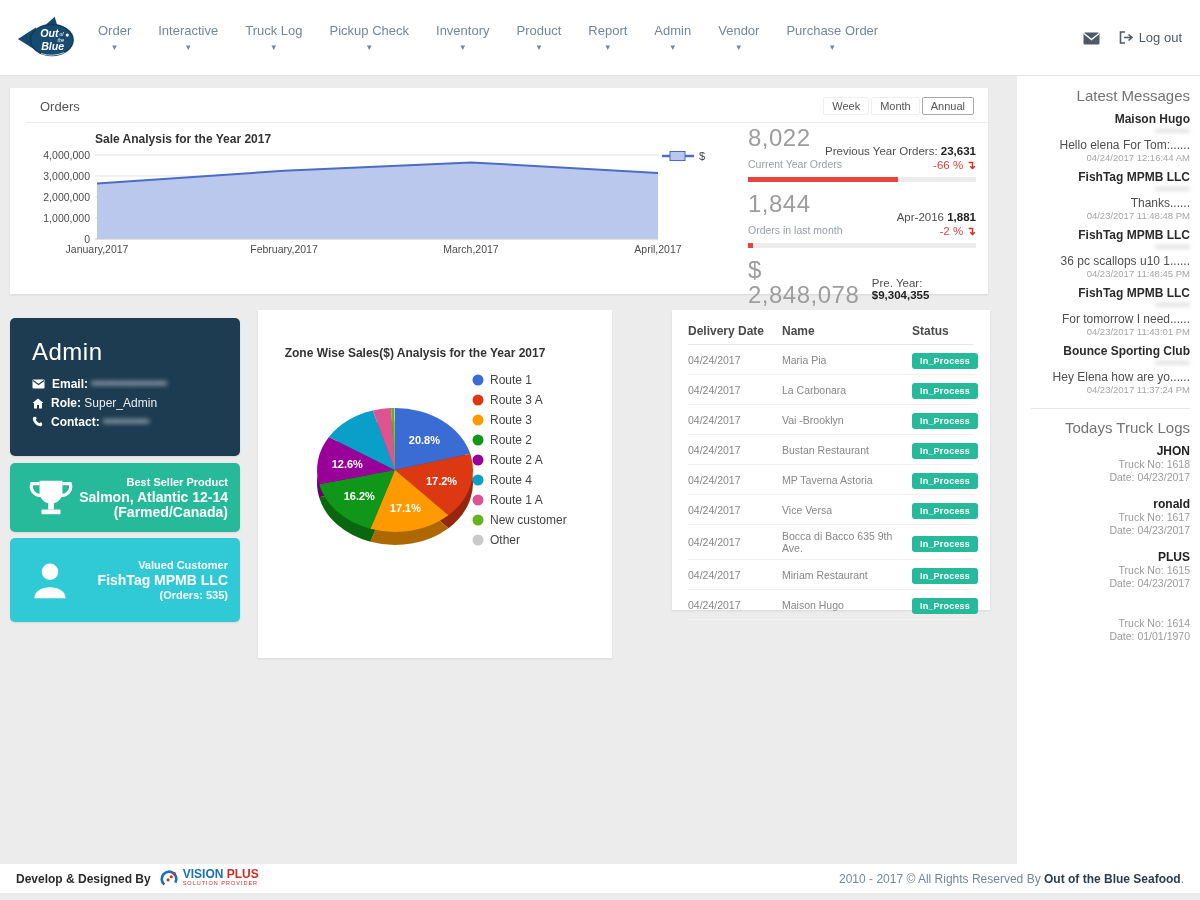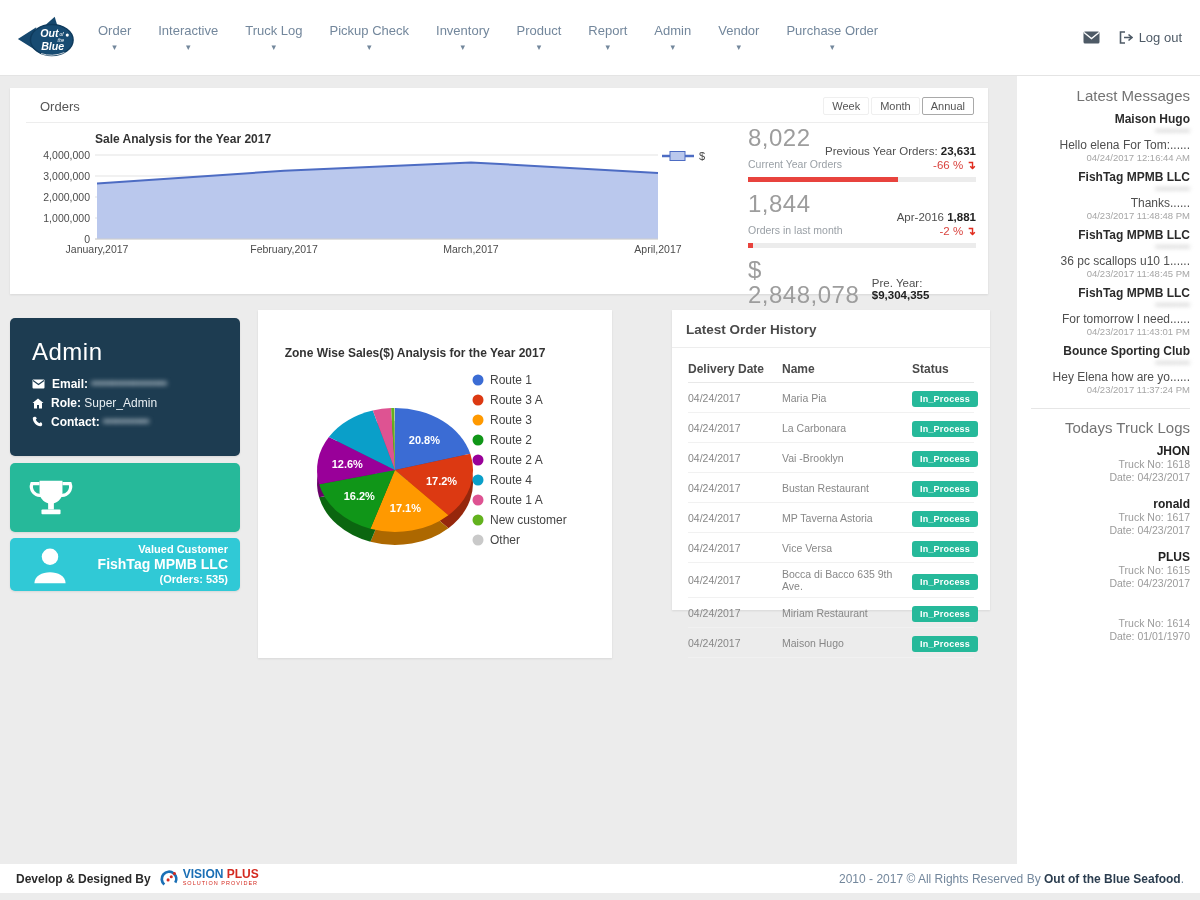--- a/index.html
+++ b/index.html
@@ -4,21 +4,21 @@
 <style>
   * { margin:0; padding:0; box-sizing:border-box; }
   html,body { width:1200px; height:900px; font-family:"Liberation Sans", sans-serif; background:#ececec; position:relative; overflow:hidden; }
 
   
   .navbar { position:absolute; top:0; left:0; width:1200px; height:76px; background:#fff; border-bottom:1px solid #e4e4e4; display:flex; align-items:center; z-index:5; }
   .logo-wrap { margin-left:14px; width:70px; display:flex; align-items:center; cursor:pointer; }
   .nav-items { display:flex; gap:27px; margin-left:14px; }
   .nav-item { font-size:13px; color:#73879c; cursor:pointer; white-space:nowrap; display:flex; align-items:center; gap:4px;flex-direction:column; }
   .nav-item .caret { font-size:9px; color:#73879c; }
-  .nav-right { margin-left:auto; display:flex; align-items:center; gap:19px; padding-right:18px; }
+  .nav-right { margin-left:auto; display:flex; align-items:flex-end; gap:19px; padding-right:18px; }
   .icon-btn { cursor:pointer; display:flex; align-items:center; gap:6px; color:#4e5a66; font-size:13px; }
 
   
   .main { position:absolute; left:0; top:76px; width:1045px; height:788px; }
   .sidebar { position:absolute; top:76px; right:0; width:183px; bottom:36px; background:#fff; padding:5px 10px 0 14px; overflow:hidden;text-align:right; }
   .footer { position:absolute; top:864px; left:0; width:1200px; height:29px; background:#fff; display:flex; align-items:center; justify-content:space-between; padding:0 16px; font-size:12px; z-index:6; }
 
   .panel { position:absolute; background:#fff; box-shadow:0 1px 2px rgba(0,0,0,.09); }
   .panel-header { display:flex; align-items:center; justify-content:space-between; padding:9px 14px 7px 14px; border-bottom:1px solid #ededed;margin-left:16px; }
   .panel-title { font-size:13px; color:#565656; }
@@ -44,21 +44,21 @@
   .bar-track { height:5px; background:#ececec; margin-top:5px; }
   .bar-fill { display:block; height:100%; background:#e8433d; }
 
   
   .admin-card { left:10px; top:242px; width:230px; height:138px; border-radius:5px; padding:20px 14px 0 22px; color:#fff; }
   .admin-title { font-size:24px; font-weight:normal; letter-spacing:.5px; }
   .admin-rows { margin-top:11px; }
   .admin-row { display:flex; align-items:center; gap:7px; font-size:12px; margin-bottom:5px; color:#e8eef2; }
   .admin-row b { color:#fff; }
   .icard { left:10px; top:387px; width:230px; height:69px; border-radius:5px; display:flex; align-items:center; padding:0 12px 0 18px; color:#fff; }
-  .icard.customer { top:462px; height:53px; }
+  .icard.customer { top:462px; height:84px; }
   .icard-text { margin-left:auto; text-align:right; line-height:15px; }
   .icard-label { font-size:11px; font-weight:bold; }
   .icard-main { font-size:14px; font-weight:bold; }
   .icard-sub { font-size:11px; font-weight:bold; }
 
   
   .pie-panel { left:258px; top:234px; width:354px; height:348px; }
   .pie-title { text-align:center; font-size:12px; font-weight:bold; color:#333; margin-top:36px; padding-right:40px; }
   .pie-chart { position:absolute; left:0; top:56px; }
 
@@ -281,20 +281,25 @@
   </div>
 
   <div class="panel icard seller" style="background: rgb(38, 185, 154);">
     <svg width="46" height="42" viewBox="0 0 48 44">
       <path d="M12 4 H36 V16 A12 12 0 0 1 12 16 Z" fill="#fff"></path>
       <path d="M12 7 H4 A9 9 0 0 0 14 19" stroke="#fff" stroke-width="3.4" fill="none"></path>
       <path d="M36 7 H44 A9 9 0 0 1 34 19" stroke="#fff" stroke-width="3.4" fill="none"></path>
       <rect x="21" y="27" width="6" height="7" fill="#fff"></rect>
       <rect x="14" y="34" width="20" height="5" rx="1" fill="#fff"></rect>
     </svg>
+    <div class="icard-text">
+      <div class="icard-label">Best Seller Product</div>
+      <div class="icard-main">Salmon, Atlantic 12-14</div>
+      <div class="icard-main">(Farmed/Canada)</div>
+    </div>
   </div>
 
   <div class="panel icard customer" style="background: rgb(48, 201, 214);">
     <svg width="44" height="42" viewBox="0 0 48 44">
       <circle cx="24" cy="13" r="9" fill="#fff"></circle>
       <path d="M7 42 C7 26 41 26 41 42 Z" fill="#fff"></path>
     </svg>
     <div class="icard-text">
       <div class="icard-label">Valued Customer</div>
       <div class="icard-main">FishTag MPMB LLC</div>
@@ -344,21 +349,20 @@
         <circle cx="220" cy="134" r="5.5" fill="#de5392"></circle>
         <text x="232" y="138" font-size="12" fill="#444">Route 1 A</text>
         <circle cx="220" cy="154" r="5.5" fill="#63b21e"></circle>
         <text x="232" y="158" font-size="12" fill="#444">New customer</text>
         <circle cx="220" cy="174" r="5.5" fill="#c9c9c9"></circle>
         <text x="232" y="178" font-size="12" fill="#444">Other</text>
       </svg>
   </div>
 
   <div class="panel history-panel">
-    <div class="history-header">Latest Order History</div>
     <div class="h-table">
       <div class="h-row head" id="history-head">
           <span>Delivery Date</span>
           <span>Name</span>
           <span>Status</span>
         </div>
       <div id="history-rows">
           <div class="h-row">
             <span class="h-cell">04/24/2017</span>
             <span class="h-cell">Maria Pia</span>

